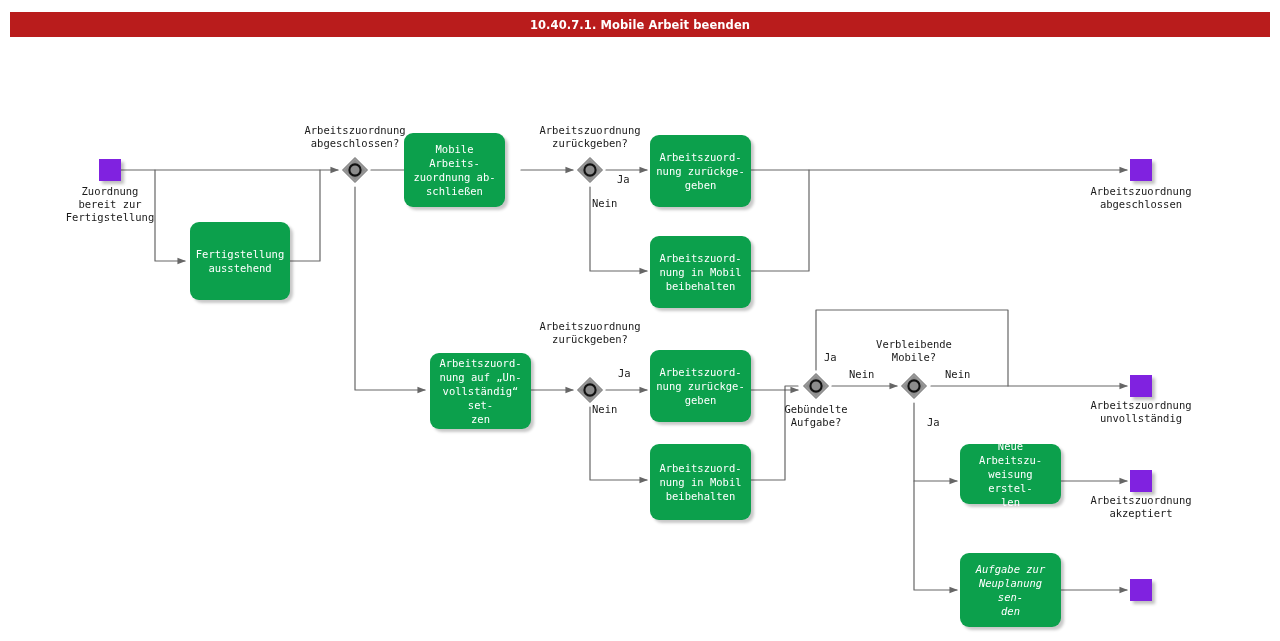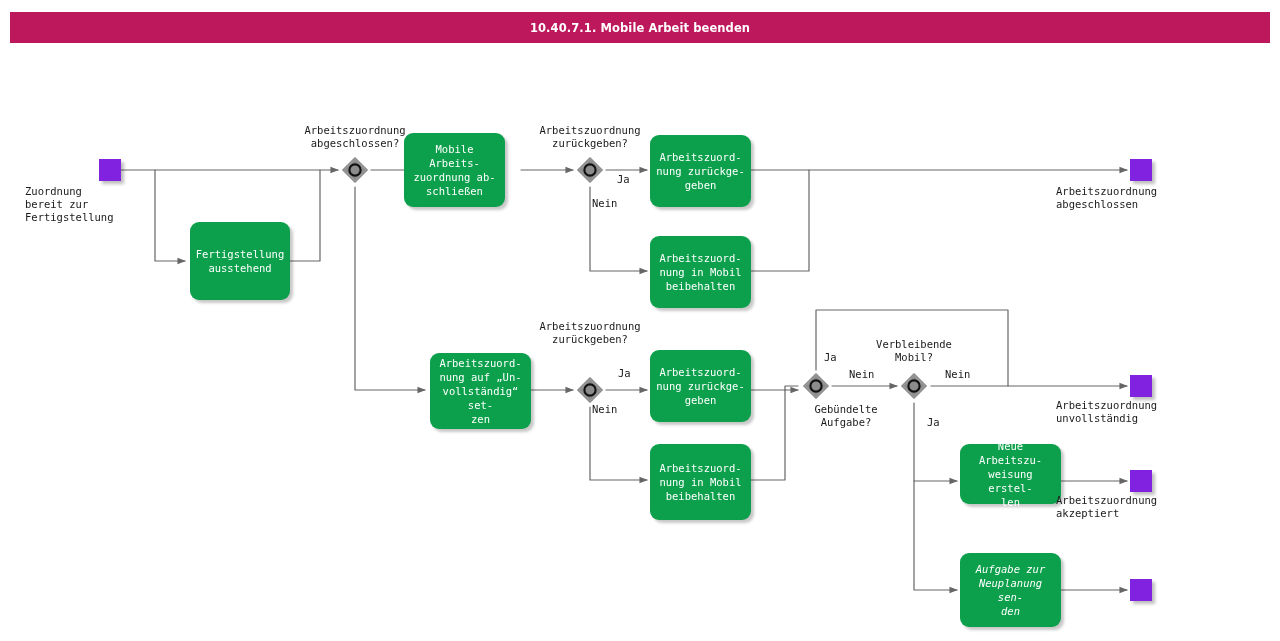--- a/index.html
+++ b/index.html
@@ -20,22 +20,22 @@
     width: 1280px;
     height: 641px;
     background: #ffffff;
   }
   
   .titlebar {
     position: absolute;
     left: 10px;
     top: 12px;
     width: 1260px;
-    height: 31px;
-    background: #be185d;
+    height: 25px;
+    background: #b91c1c;
     display: flex;
     align-items: center;
     justify-content: center;
     box-sizing: border-box;
   }
   .titlebar .title-text {
     color: #ffffff;
     font-size: 11.5px;
     font-weight: bold;
     font-family: "DejaVu Sans", "Liberation Sans", sans-serif;
@@ -73,20 +73,21 @@
   }
   
   .event {
     width: 22px;
     height: 22px;
     background: #8022e0;
     box-shadow: 3px 3px 3px rgba(0,0,0,0.25);
   }
   .event-label {
     position: absolute;
+    text-align: center;
     font-size: 10.5px;
     line-height: 13px;
     color: #1a1a1a;
     white-space: pre-line;
     width: 170px;
   }
   
   .gateway {
     width: 30px;
     height: 30px;
@@ -246,32 +247,32 @@
   <div class="gw-label" style="left:500px; top:320px;">Arbeitszuordnung
 zurückgeben?</div>
 
   <div class="node gateway" style="left:801px; top:371px;">
     <svg width="30" height="30" viewBox="0 0 30 30">
       <polygon points="15,2.5 27.5,15 15,27.5 2.5,15" fill="#999999" stroke="#777777" stroke-width="1"></polygon>
       <polygon points="15,5 25,15 15,25 5,15" fill="#8c8c8c"></polygon>
       <circle cx="15" cy="15" r="5.6" fill="none" stroke="#111111" stroke-width="2.1"></circle>
     </svg>
   </div>
-  <div class="gw-label" style="left:756px; top:403px;">Gebündelte
+  <div class="gw-label" style="left:726px; top:403px;">Gebündelte
 Aufgabe?</div>
 
   <div class="node gateway" style="left:899px; top:371px;">
     <svg width="30" height="30" viewBox="0 0 30 30">
       <polygon points="15,2.5 27.5,15 15,27.5 2.5,15" fill="#999999" stroke="#777777" stroke-width="1"></polygon>
       <polygon points="15,5 25,15 15,25 5,15" fill="#8c8c8c"></polygon>
       <circle cx="15" cy="15" r="5.6" fill="none" stroke="#111111" stroke-width="2.1"></circle>
     </svg>
   </div>
   <div class="gw-label" style="left:824px; top:338px;">Verbleibende
-Mobil?</div>
+Mobile?</div>
 
   <div class="edge-label" style="left:617px; top:173px;">Ja</div>
   <div class="edge-label" style="left:592px; top:197px;">Nein</div>
 
   <div class="edge-label" style="left:618px; top:367px;">Ja</div>
   <div class="edge-label" style="left:592px; top:403px;">Nein</div>
 
   <div class="edge-label" style="left:824px; top:351px;">Ja</div>
   <div class="edge-label" style="left:849px; top:368px;">Nein</div>
 

